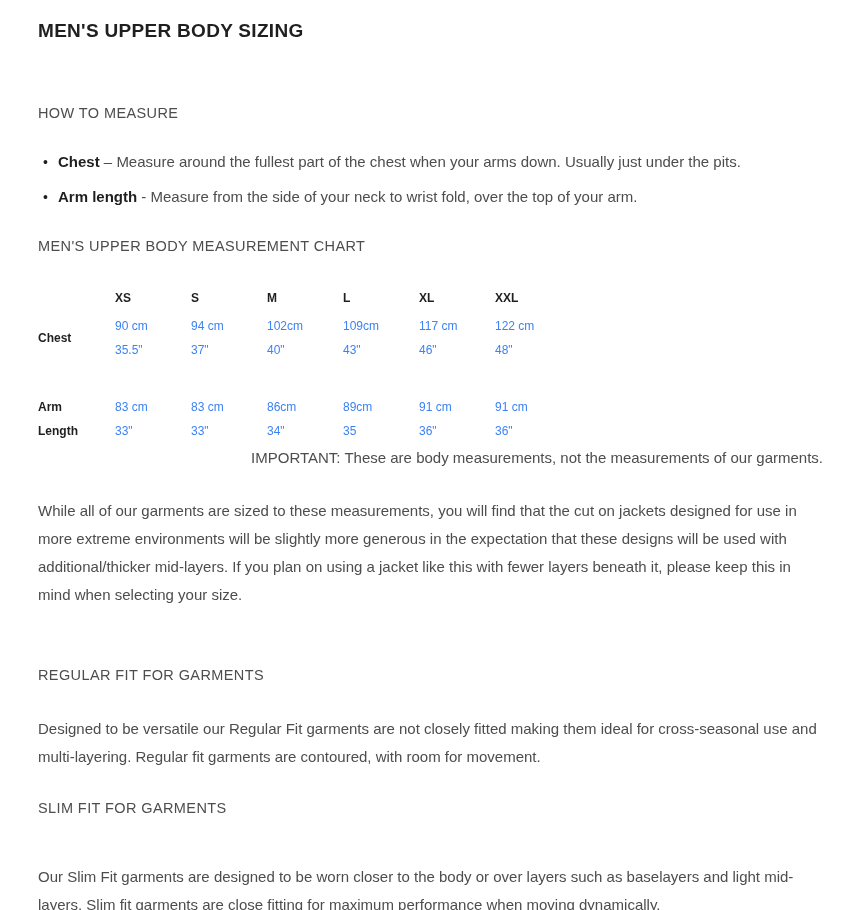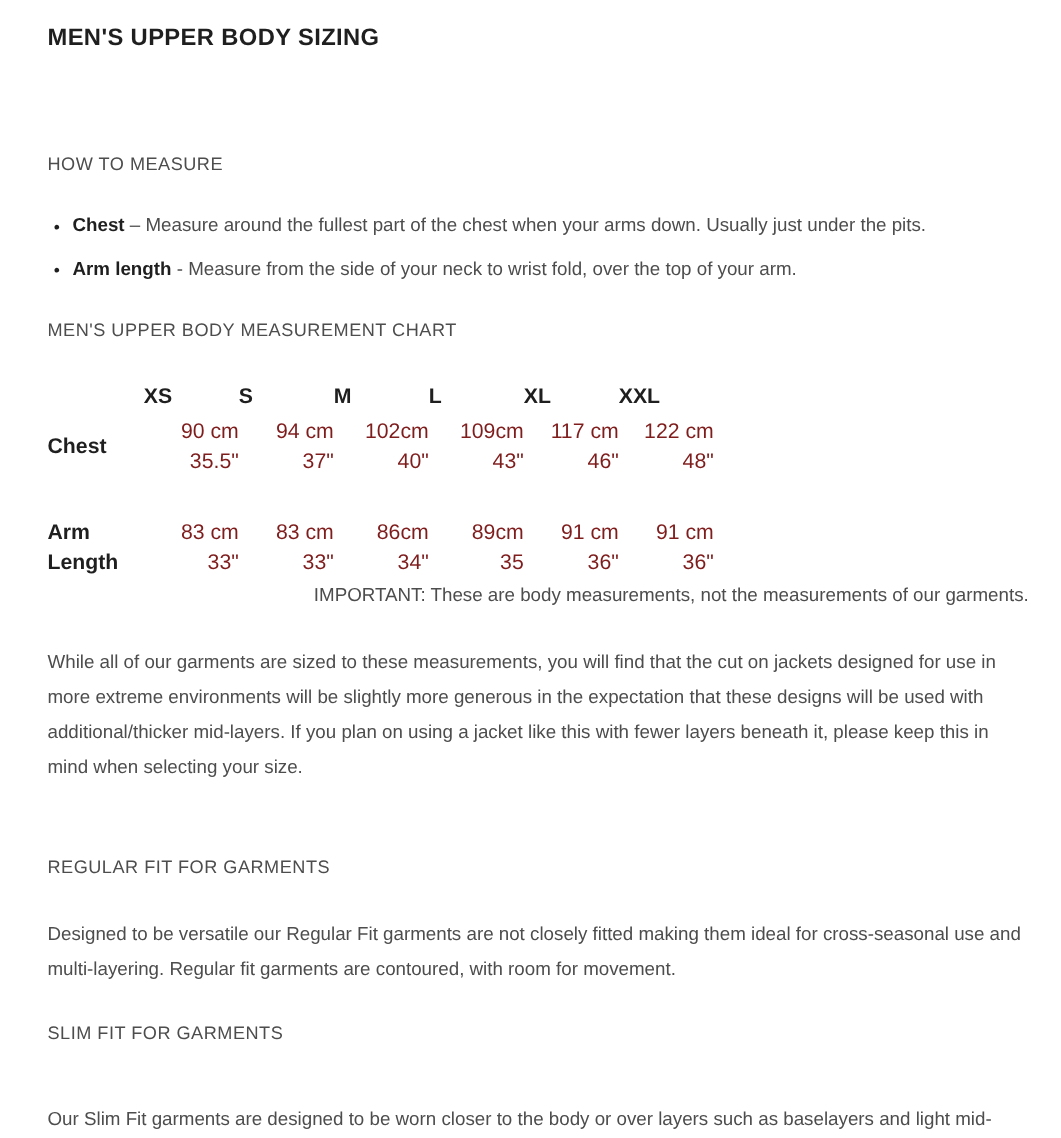--- a/index.html
+++ b/index.html
@@ -24,21 +24,21 @@
   }
 
   .section-heading {
     margin: 0;
     font-size: 14.5px;
     line-height: 17px;
     font-weight: 400;
     color: #4d4d4d;
     letter-spacing: 0.4px;
   }
-  .heading-how { margin-top: 82px; }
+  .heading-how { margin-top: 63px; }
   .heading-chart { margin-top: 33px; }
   .heading-regular { margin-top: 58px; }
   .heading-slim { margin-top: 29px; }
 
   ul.measure-list {
     list-style: none;
     margin: 32px 0 0 0;
     padding: 0;
   }
   ul.measure-list li {
@@ -51,33 +51,33 @@
   ul.measure-list li:last-child { margin-bottom: 0; }
   ul.measure-list li .bullet-dot {
     position: absolute;
     left: 5px;
     top: 0;
     color: #1f1f1f;
     font-size: 14px;
   }
   .term { font-weight: bold; color: #1f1f1f; }
 
-  .chart-table { margin-top: 31px; font-size: 17px; }
+  .chart-table { margin-top: 31px; font-size: 12px; }
   .tr {
     display: grid;
     grid-template-columns: 77px repeat(6, 76px);
   }
   .header-row { line-height: 24px; }
   .header-row .th { font-weight: bold; color: #1f1f1f; }
   .chest-block { margin-top: 4px; }
   .arm-block { margin-top: 33px; }
   .row-label { font-weight: bold; color: #1f1f1f; }
   .row-label.v-center { display: flex; align-items: center; }
   .cell-line { line-height: 24px; }
-  .value-cell { color: #7f1d1d; text-align: right; }
+  .value-cell { color: #3b82f6; }
 
   .important-note {
     margin: 3px 0 0 0;
     font-size: 15px;
     line-height: 24px;
     text-align: right;
   }
 
   .body-para {
     margin: 27px 0 0 0;

